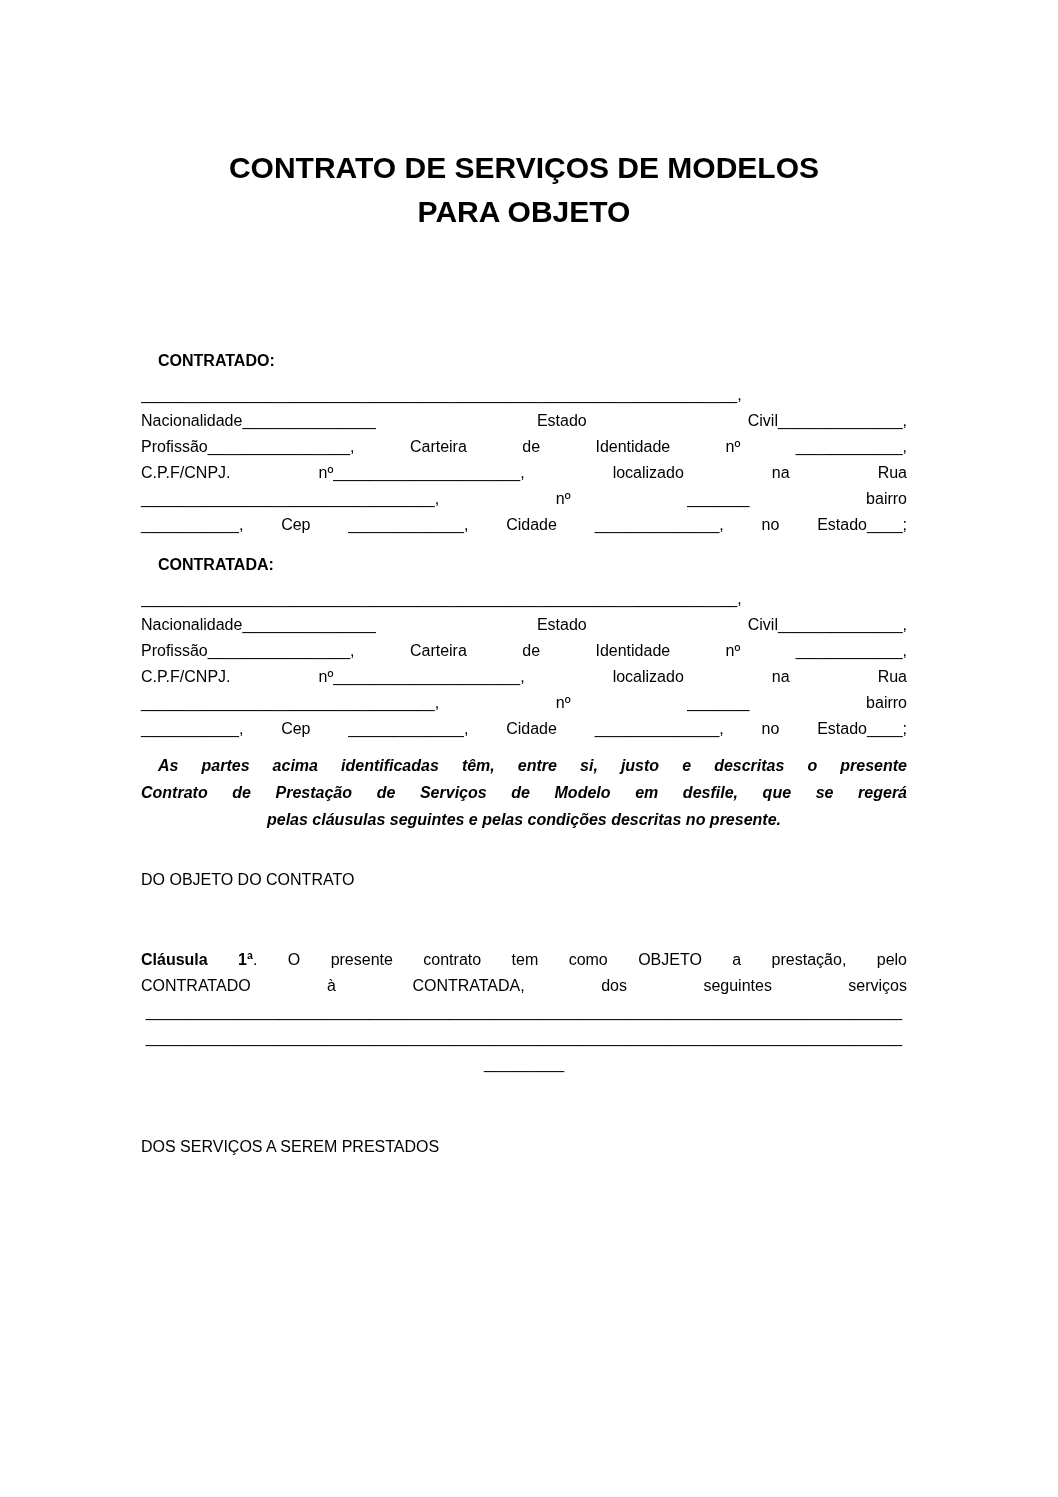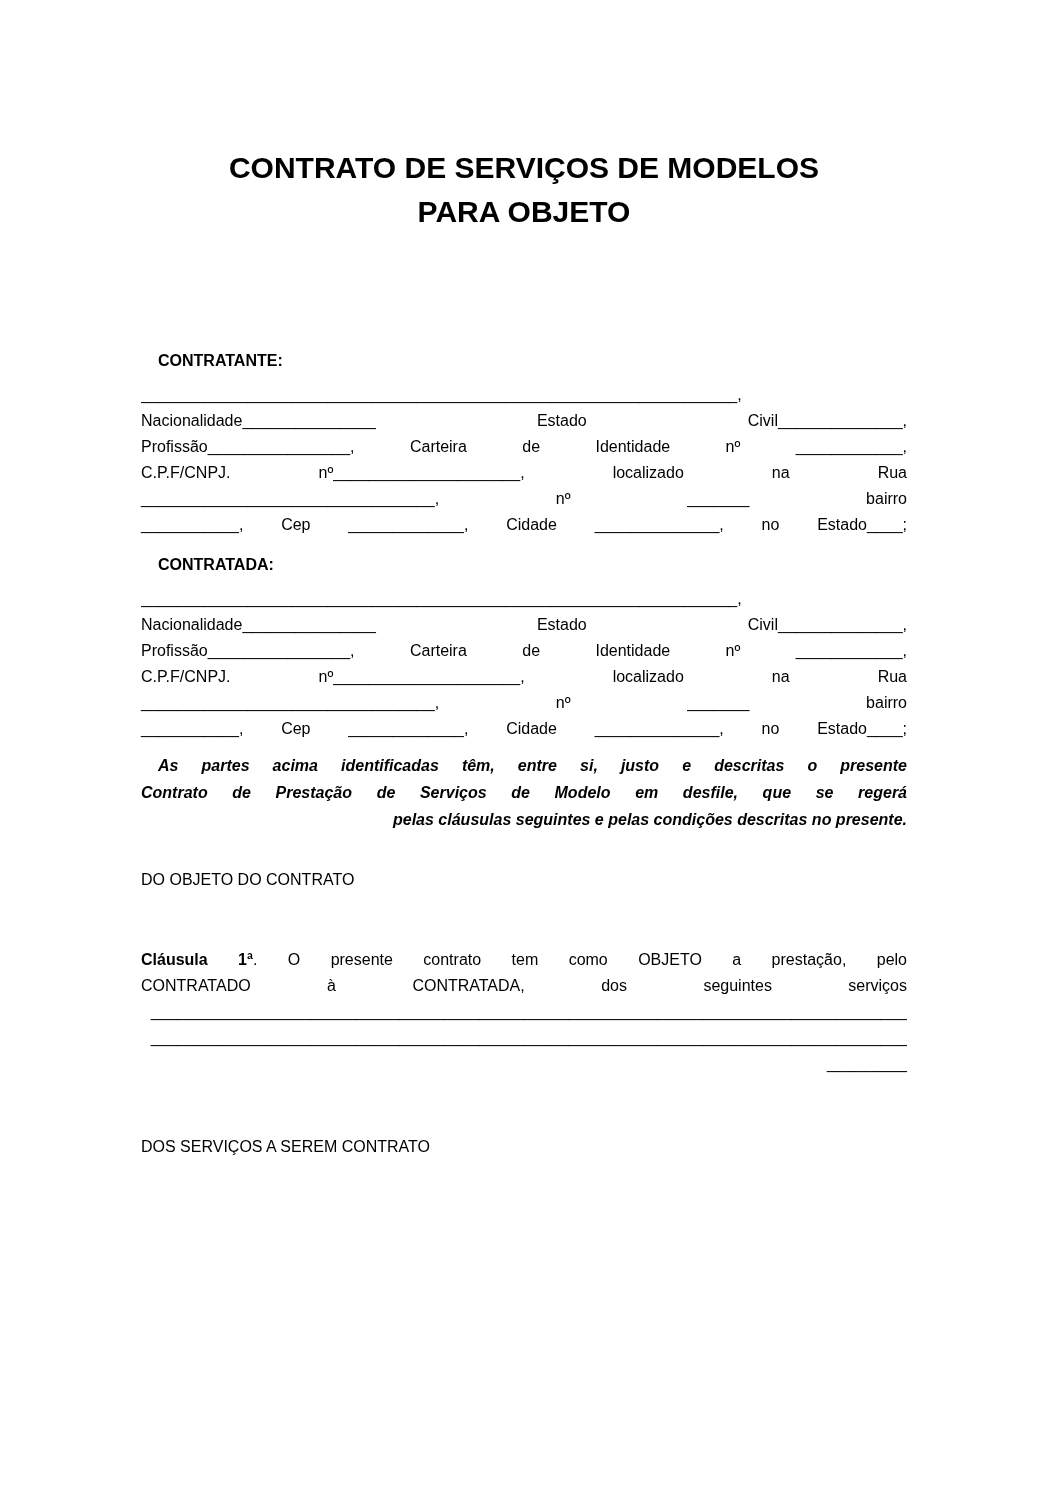--- a/index.html
+++ b/index.html
@@ -32,21 +32,21 @@
     margin-top: 14px;
     margin-bottom: 8px;
   }
   .jline {
     text-align: justify;
     text-align-last: justify;
     -moz-text-align-last: justify;
     line-height: 26px;
     white-space: normal;
   }
-  .plain-line { text-align: right; line-height: 26px; }
+  .plain-line { text-align: center; line-height: 26px; }
   .intro {
     margin-top: 10px;
     font-weight: bold;
     font-style: italic;
   }
   .intro > div { line-height: 27px; }
   .intro .first-line { text-indent: 17px; }
   .section-label { margin-top: 34px; line-height: 26px; }
   .clausula { margin-top: 54px; }
   .clausula .bold { font-weight: bold; }
@@ -57,21 +57,21 @@
 </head>
 <body>
 
 <div class="content">
 
   <div class="doc-title">
     <div>CONTRATO DE SERVIÇOS DE MODELOS</div>
     <div>PARA OBJETO</div>
   </div>
 
-  <div class="party-heading">CONTRATANTE:</div>
+  <div class="party-heading">CONTRATADO:</div>
   <div>
     <div class="jline blank-line">___________________________________________________________________,</div>
     <div class="jline">Nacionalidade_______________ Estado Civil______________,</div>
     <div class="jline">Profissão________________, Carteira de Identidade nº ____________,</div>
     <div class="jline">C.P.F/CNPJ. nº_____________________, localizado na Rua</div>
     <div class="jline">_________________________________, nº _______ bairro</div>
     <div class="jline">___________, Cep _____________, Cidade ______________, no Estado____;</div>
   </div>
 
   <div class="party-heading">CONTRATADA:</div>
@@ -94,15 +94,15 @@
 
   <div class="clausula">
     <div class="jline"><span class="bold">Cláusula 1ª</span><span>. O presente contrato tem como OBJETO a prestação, pelo</span></div>
     <div class="jline">CONTRATADO à CONTRATADA, dos seguintes serviços</div>
     <div class="plain-line blank-line">_____________________________________________________________________________________</div>
     <div class="plain-line blank-line">_____________________________________________________________________________________</div>
     <div class="plain-line">_________</div>
   </div>
 
 
-  <div class="section-label-2">DOS SERVIÇOS A SEREM CONTRATO</div>
+  <div class="section-label-2">DOS SERVIÇOS A SEREM PRESTADOS</div>
 
 </div>
 
 </body></html>

